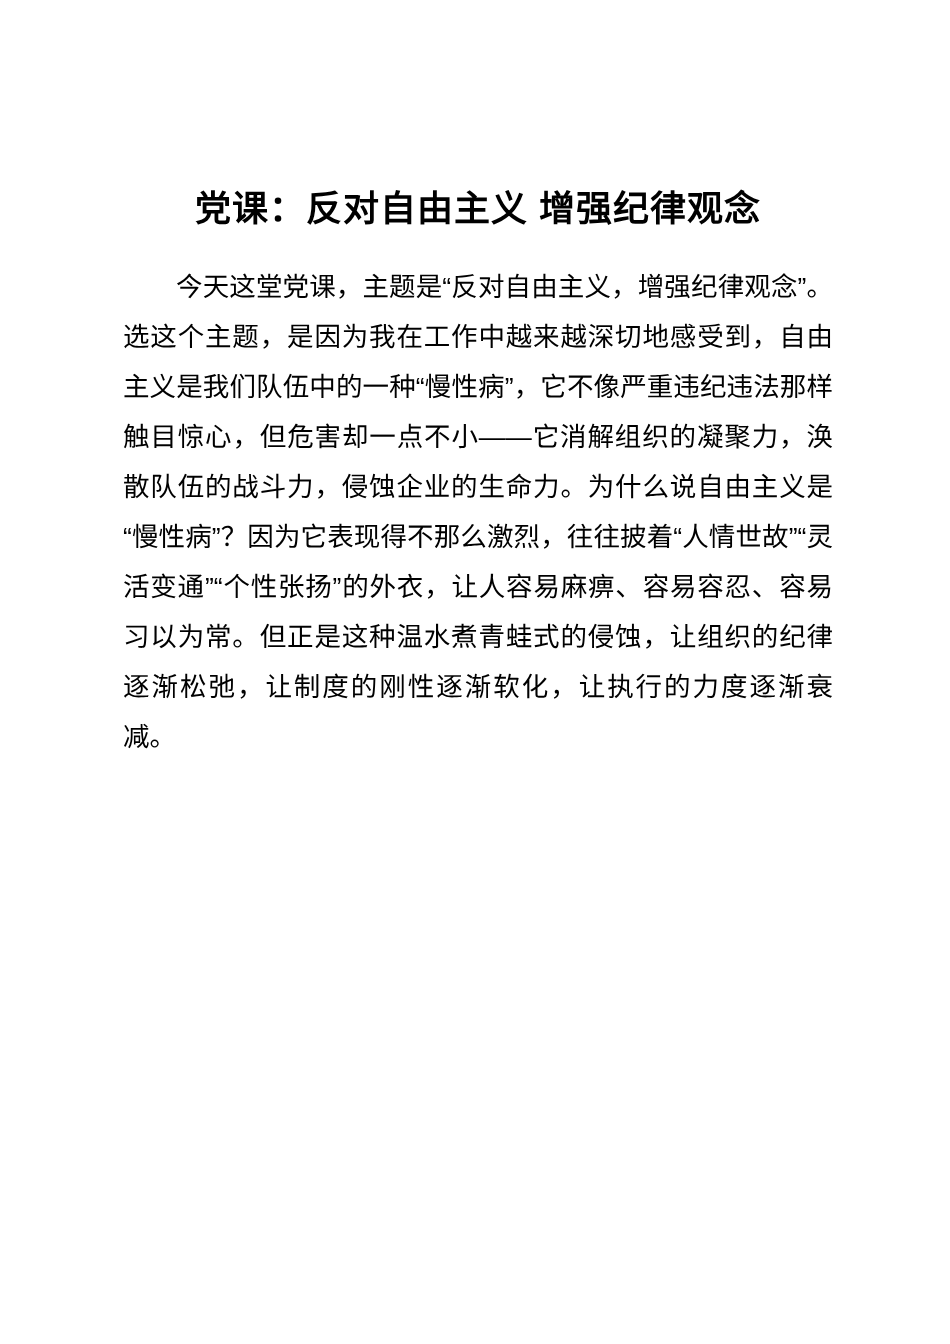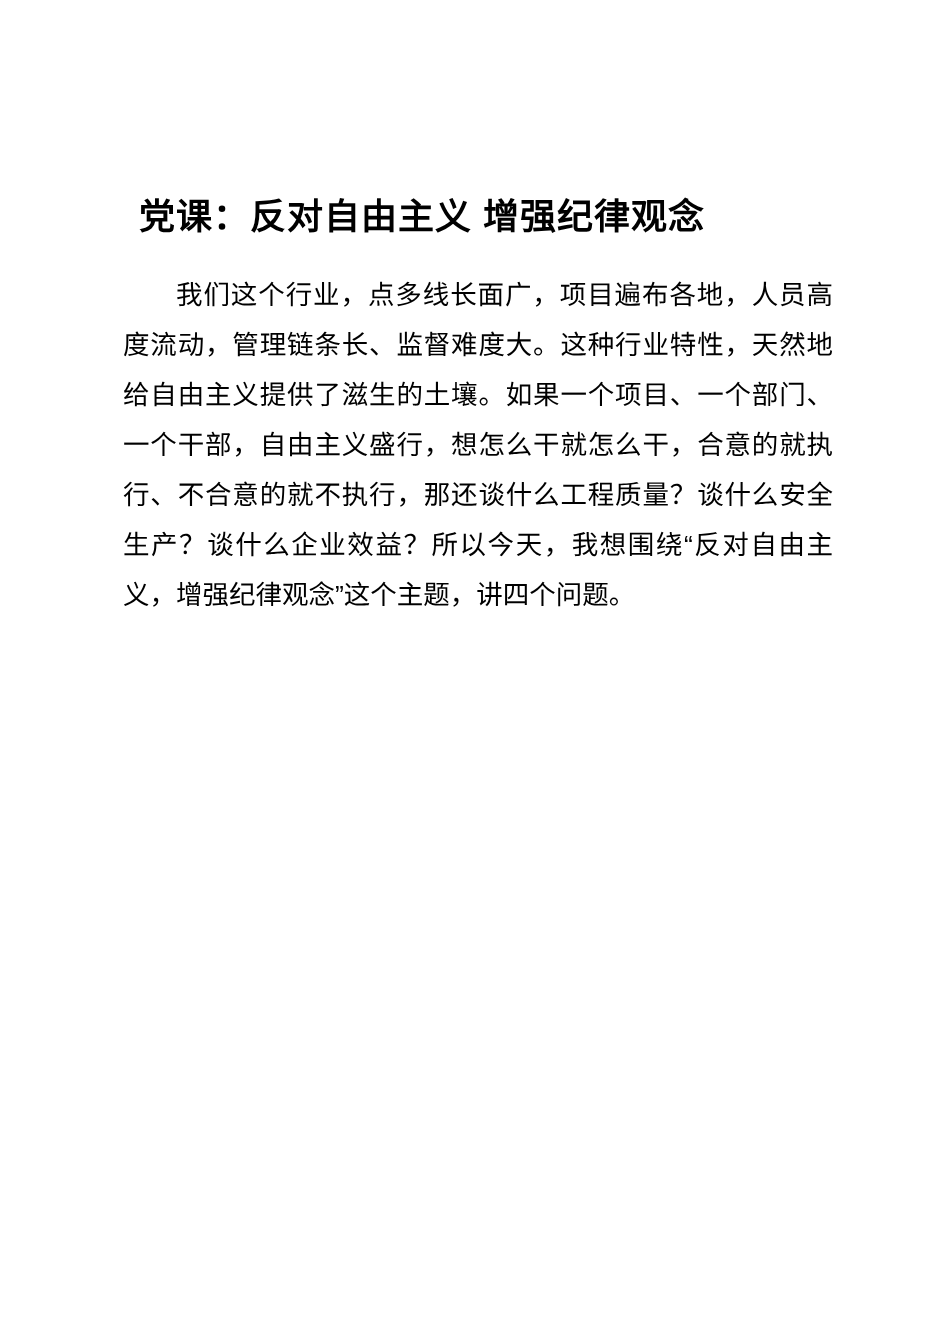--- a/index.html
+++ b/index.html
@@ -16,22 +16,23 @@
     box-sizing: border-box;
     padding: 178px 117px 0 123px;
     font-family: "Liberation Sans", "DejaVu Sans", sans-serif;
     color: #000000;
     overflow: hidden;
   }
   .doc-title {
     font-size: 36px;
     font-weight: 700;
     line-height: 46px;
+    text-align: center;
     letter-spacing: 1px;
-    margin: 16px;
+    margin: 8px;
     color: #000000;
   }
   .doc-body {
     margin-top: 30px;
     font-size: 26.5px;
     line-height: 50px;
     text-align: justify;
     text-justify: inter-ideograph;
     color: #000000;
   }
@@ -45,16 +46,16 @@
   }
 </style>
 </head>
 <body>
 
 <div class="page">
   <h1 class="doc-title">党课：反对自由主义 增强纪律观念</h1>
 
   <div class="doc-body">
 
+    <p class="para">今天这堂党课，主题是“反对自由主义，增强纪律观念”。选这个主题，是因为我在工作中越来越深切地感受到，自由主义是我们队伍中的一种“慢性病”，它不像严重违纪违法那样触目惊心，但危害却一点不小——它消解组织的凝聚力，涣散队伍的战斗力，侵蚀企业的生命力。为什么说自由主义是“慢性病”？因为它表现得不那么激烈，往往披着“人情世故”“灵活变通”“个性张扬”的外衣，让人容易麻痹、容易容忍、容易习以为常。但正是这种温水煮青蛙式的侵蚀，让组织的纪律逐渐松弛，让制度的刚性逐渐软化，让执行的力度逐渐衰减。</p>
 
-    <p class="para">我们这个行业，点多线长面广，项目遍布各地，人员高度流动，管理链条长、监督难度大。这种行业特性，天然地给自由主义提供了滋生的土壤。如果一个项目、一个部门、一个干部，自由主义盛行，想怎么干就怎么干，合意的就执行、不合意的就不执行，那还谈什么工程质量？谈什么安全生产？谈什么企业效益？所以今天，我想围绕“反对自由主义，增强纪律观念”这个主题，讲四个问题。</p>
   </div>
 </div>
 
 </body></html>

